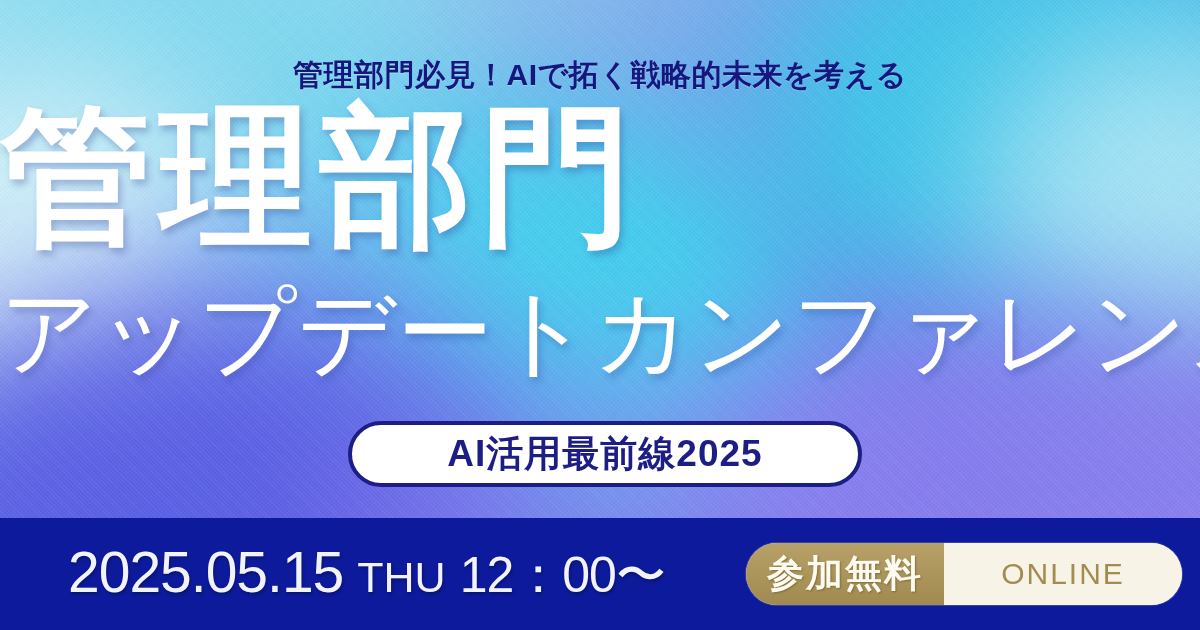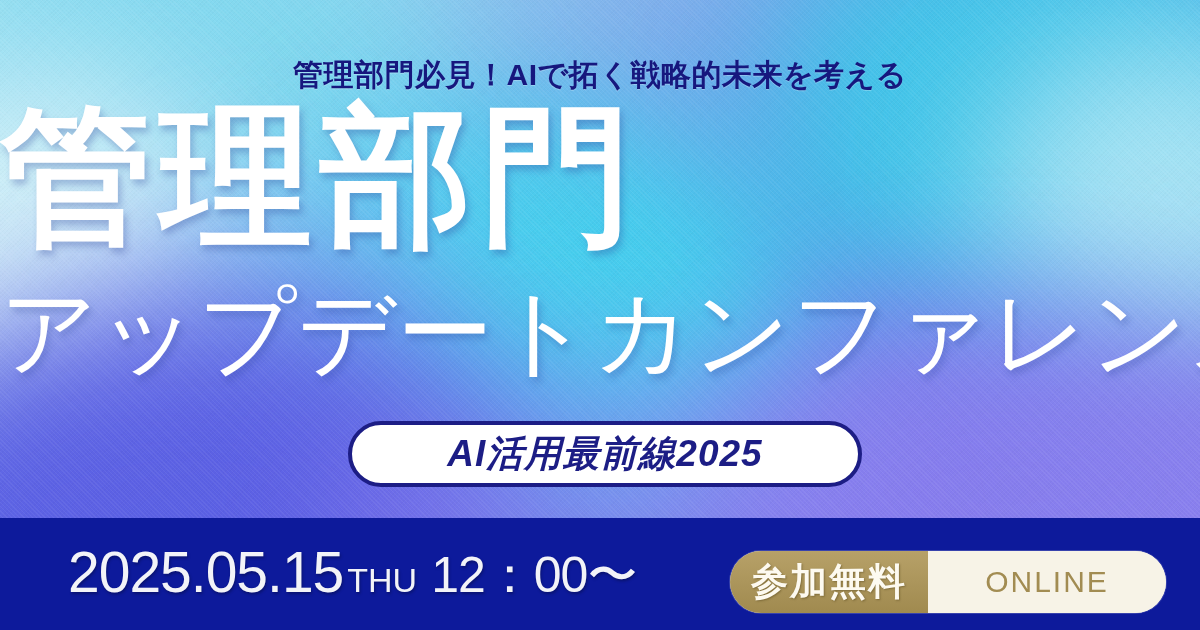--- a/index.html
+++ b/index.html
@@ -116,21 +116,20 @@
     display: flex;
     align-items: center;
     justify-content: center;
   }
   .pill-badge-label {
     font-size: 37px;
     font-weight: 700;
     letter-spacing: 1px;
     color: #1c1d85;
     white-space: nowrap;
-    font-style: italic;
   }
 
   
   .bottom-bar {
     position: absolute;
     left: 0;
     right: 0;
     bottom: 0;
     height: 112px;
     background: #0d1a9b;
@@ -148,45 +147,44 @@
     white-space: nowrap;
     text-shadow: 1px 2px 3px rgba(0,0,0,.28);
   }
   .date-main {
     font-size: 57px;
     font-weight: 400;
     letter-spacing: -1px;
     margin-left: 6px;
   }
   .date-dow {
-    font-size: 34px;
+    font-size: 43px;
     font-weight: 400;
     letter-spacing: 0px;
-    margin-left: 4px;
+    margin-left: 14px;
   }
   .date-time {
     font-size: 50px;
     font-weight: 400;
     letter-spacing: -1px;
     margin-left: 14px;
   }
 
   .gold-badge {
     position: absolute;
-    left: 730px;
+    left: 746px;
     top: 50%;
     transform: translateY(-50%);
     width: 436px;
     height: 62px;
     border-radius: 34px;
     overflow: hidden;
     display: flex;
     background: #f7f3e7;
     box-shadow: 0 0 0 1px rgba(255,255,255,.18);
-    margin-top: 8px;
   }
   .gold-left {
     width: 198px;
     background: linear-gradient(180deg, #b7a168 0%, #a08a4f 100%);
     display: flex;
     align-items: center;
     justify-content: center;
   }
   .gold-left-label {
     font-size: 37px;

